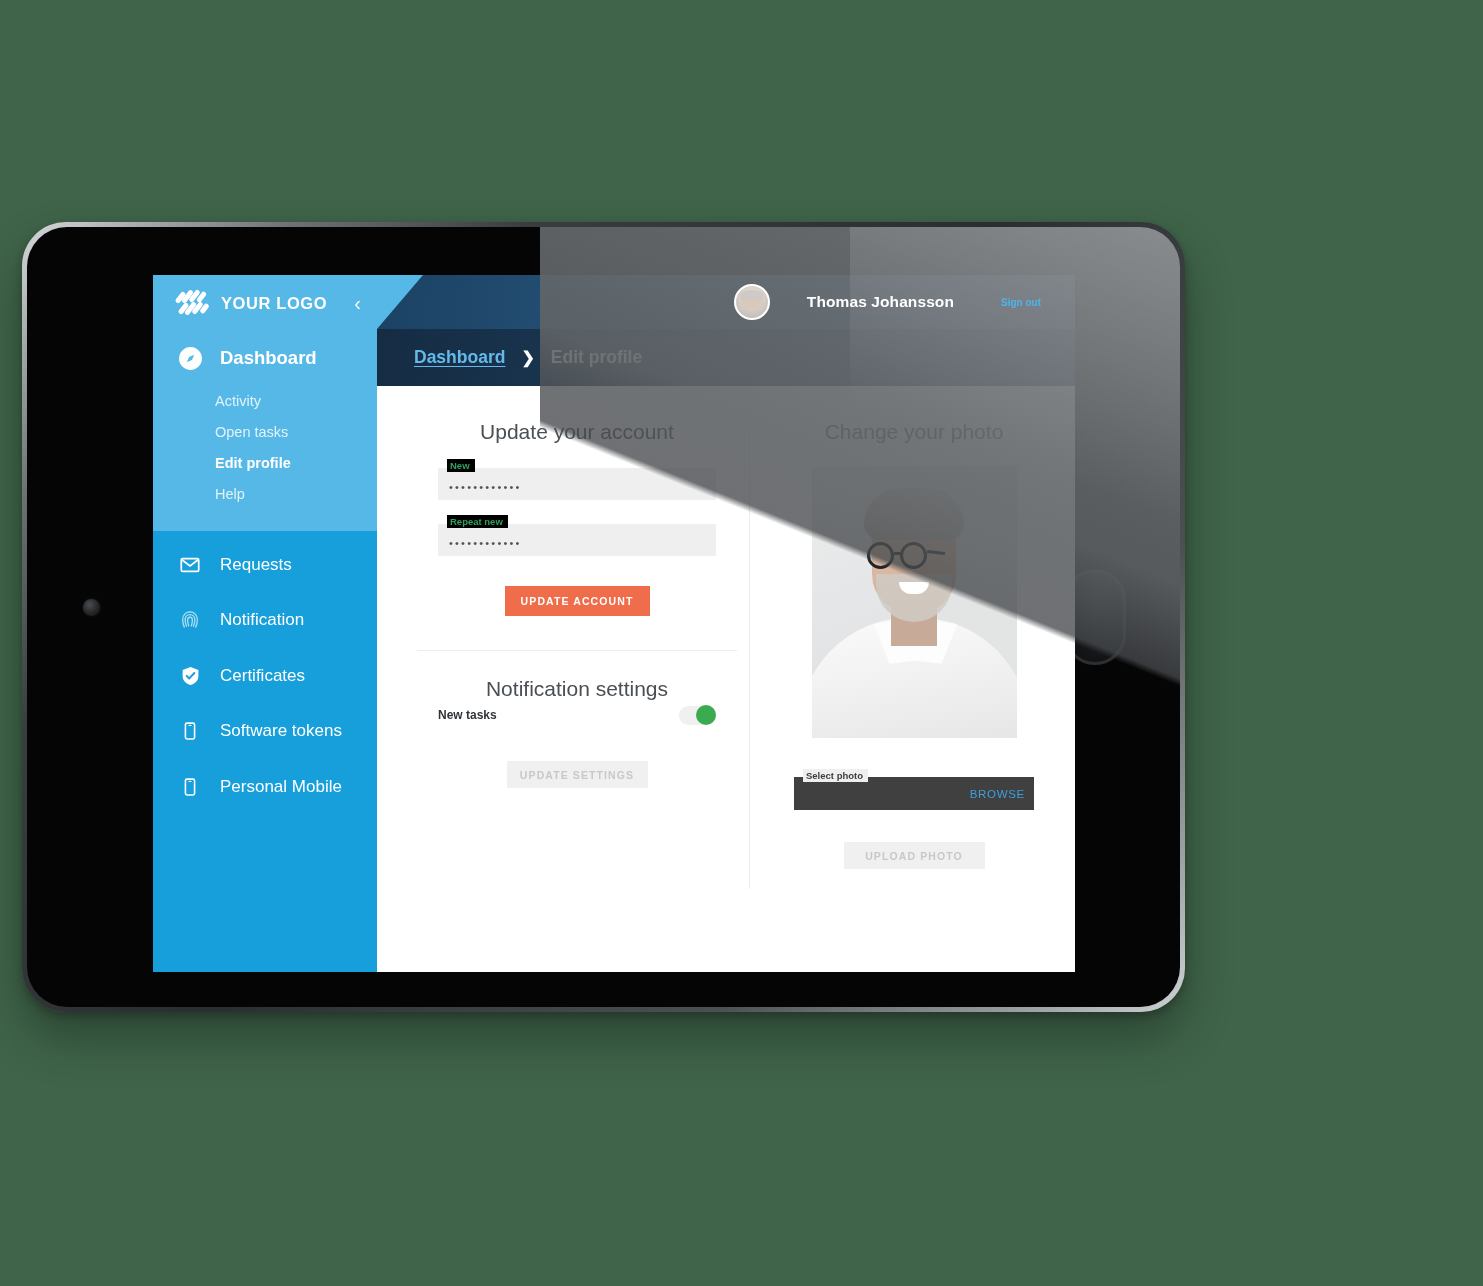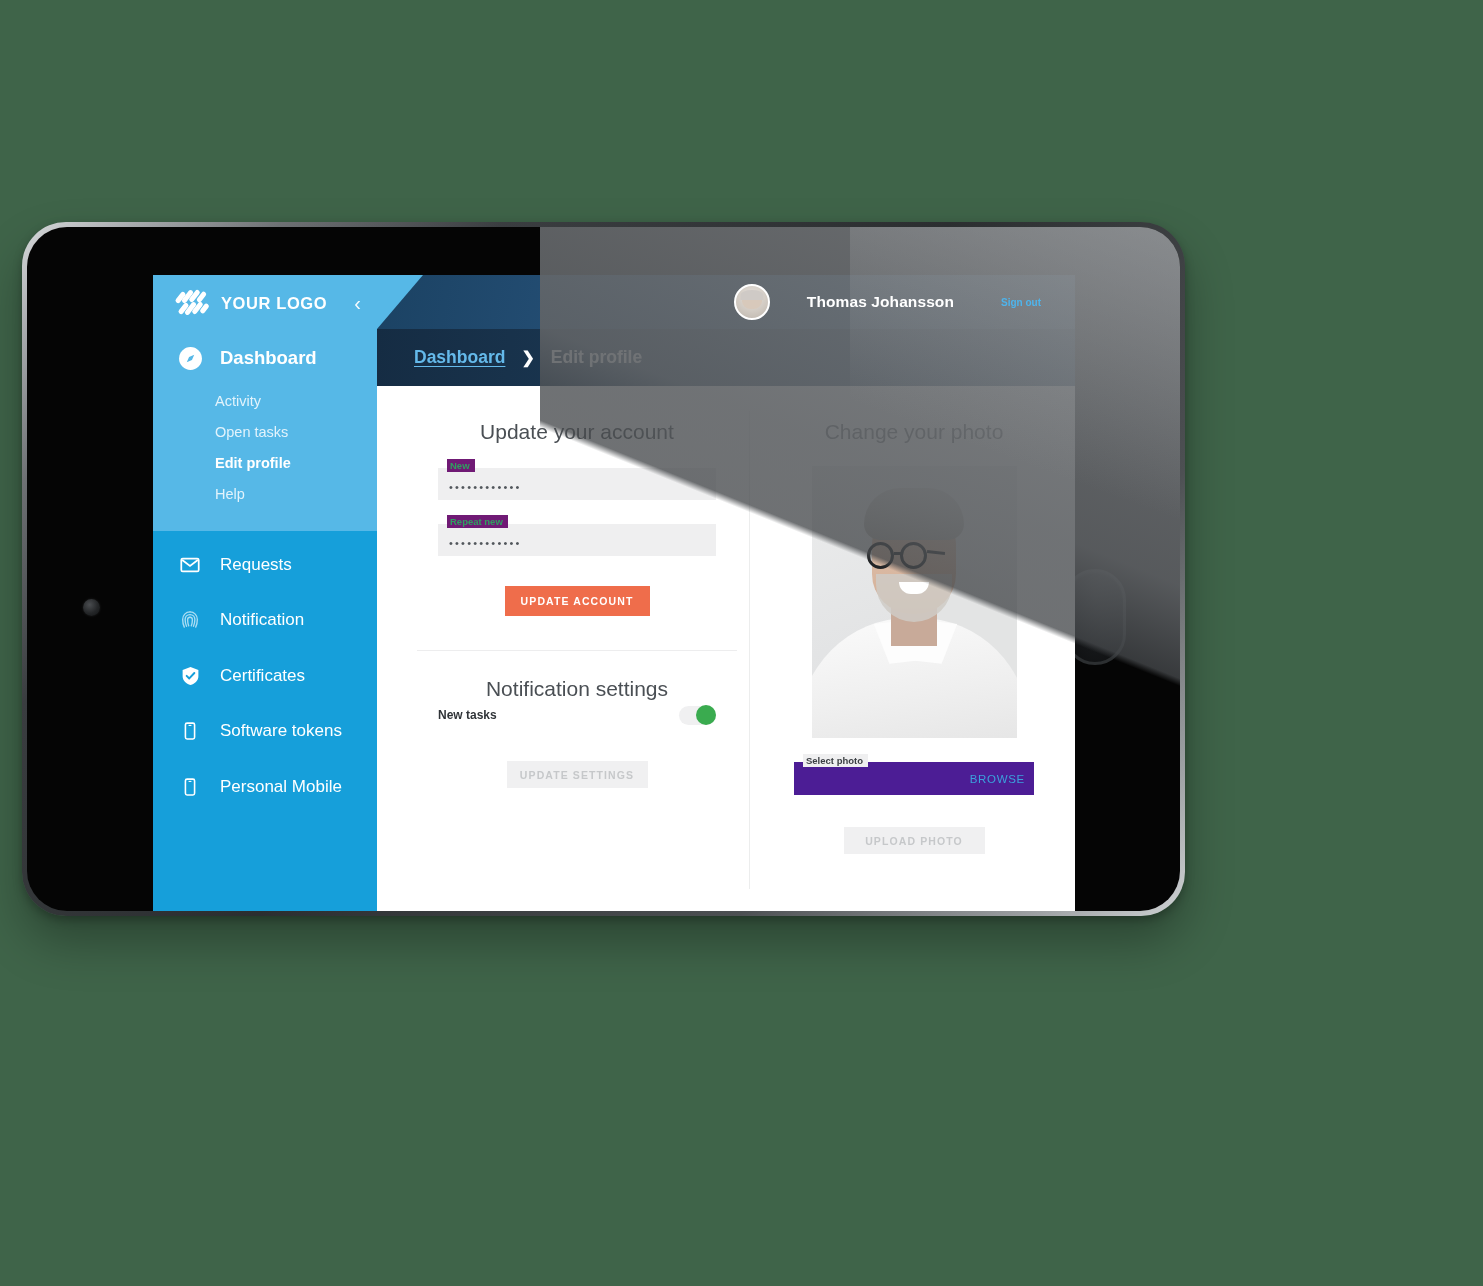--- a/index.html
+++ b/index.html
@@ -7,21 +7,21 @@
     width: 1483px; height: 1286px;
     background: #3f6449;
     font-family: "Liberation Sans", sans-serif;
     overflow: hidden;
   }
 
   
   #tablet-frame {
     position: absolute;
     left: 22px; top: 222px;
-    width: 1163px; height: 694px;
+    width: 1163px; height: 790px;
     border-radius: 44px;
     background: linear-gradient(135deg, #d8dadc 0%, #a8abae 6%, #6e7174 14%,
                 #3a3d40 26%, #2b2e30 50%, #4d5053 76%, #9ea1a4 92%, #cfd2d4 100%);
     padding: 5px;
     box-shadow: 0 26px 48px rgba(0,0,0,0.30), 0 4px 10px rgba(0,0,0,0.25);
   }
   #tablet-bezel {
     position: absolute;
     inset: 5px;
     border-radius: 40px;
@@ -278,21 +278,21 @@
   .field {
     position: relative;
     margin: 0 auto;
     width: 278px; height: 32px;
     background: #efeff0;
     margin-top: 24px;
   }
   .field-label {
     position: absolute;
     left: 9px; top: -9px;
-    background: #701a75;
+    background: #000000;
     padding: 1px 5px 1px 3px;
     color: #2fa05f;
     font-size: 9.5px;
     font-weight: bold;
   }
   .field-value {
     position: absolute;
     left: 11px; top: 13px;
     color: #52575c;
     font-size: 11px;
@@ -451,22 +451,22 @@
   #ph-temple {
     position: absolute;
     left: 115px; top: 85px;
     width: 18px; height: 3px;
     background: #222426;
     transform: rotate(6deg);
   }
 
   #select-photo-field {
     width: 240px; height: 33px;
-    background: #4c1d95;
-    margin: 24px auto 0 auto;
+    background: #404040;
+    margin: 39px auto 0 auto;
     position: relative;
   }
   #select-photo-label {
     position: absolute;
     left: 9px; top: -8px;
     background: #efeff0;
     padding: 1px 5px 1px 3px;
     color: #3b3f43;
     font-size: 9.5px;
     font-weight: bold;

